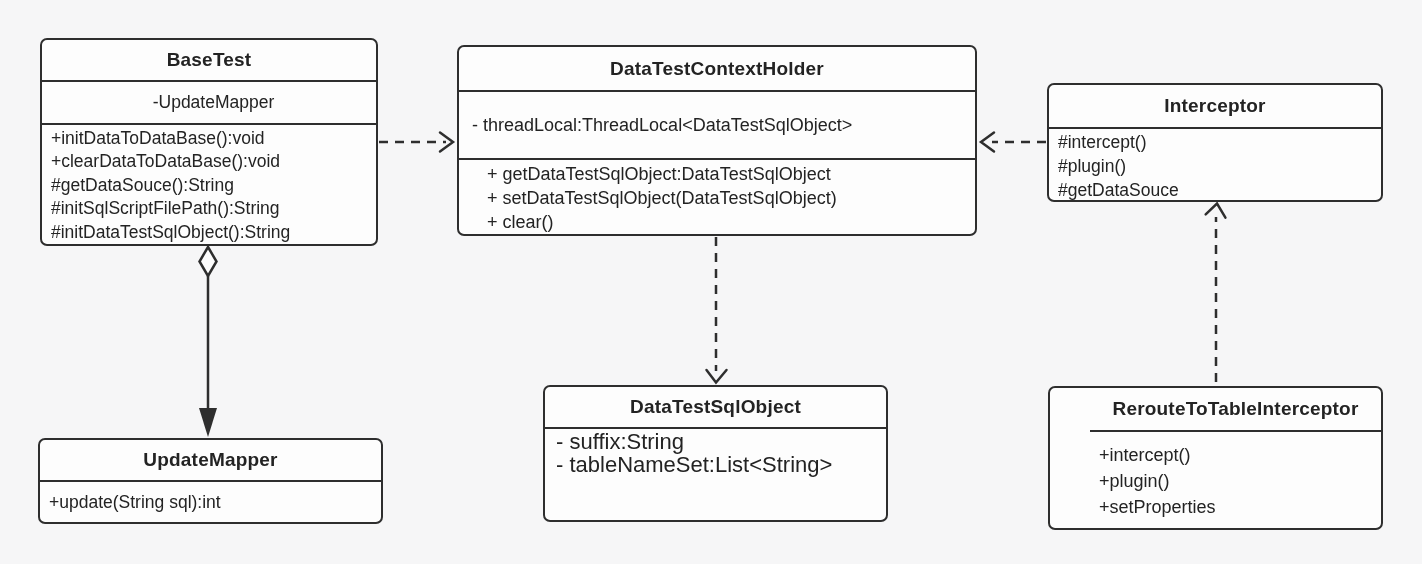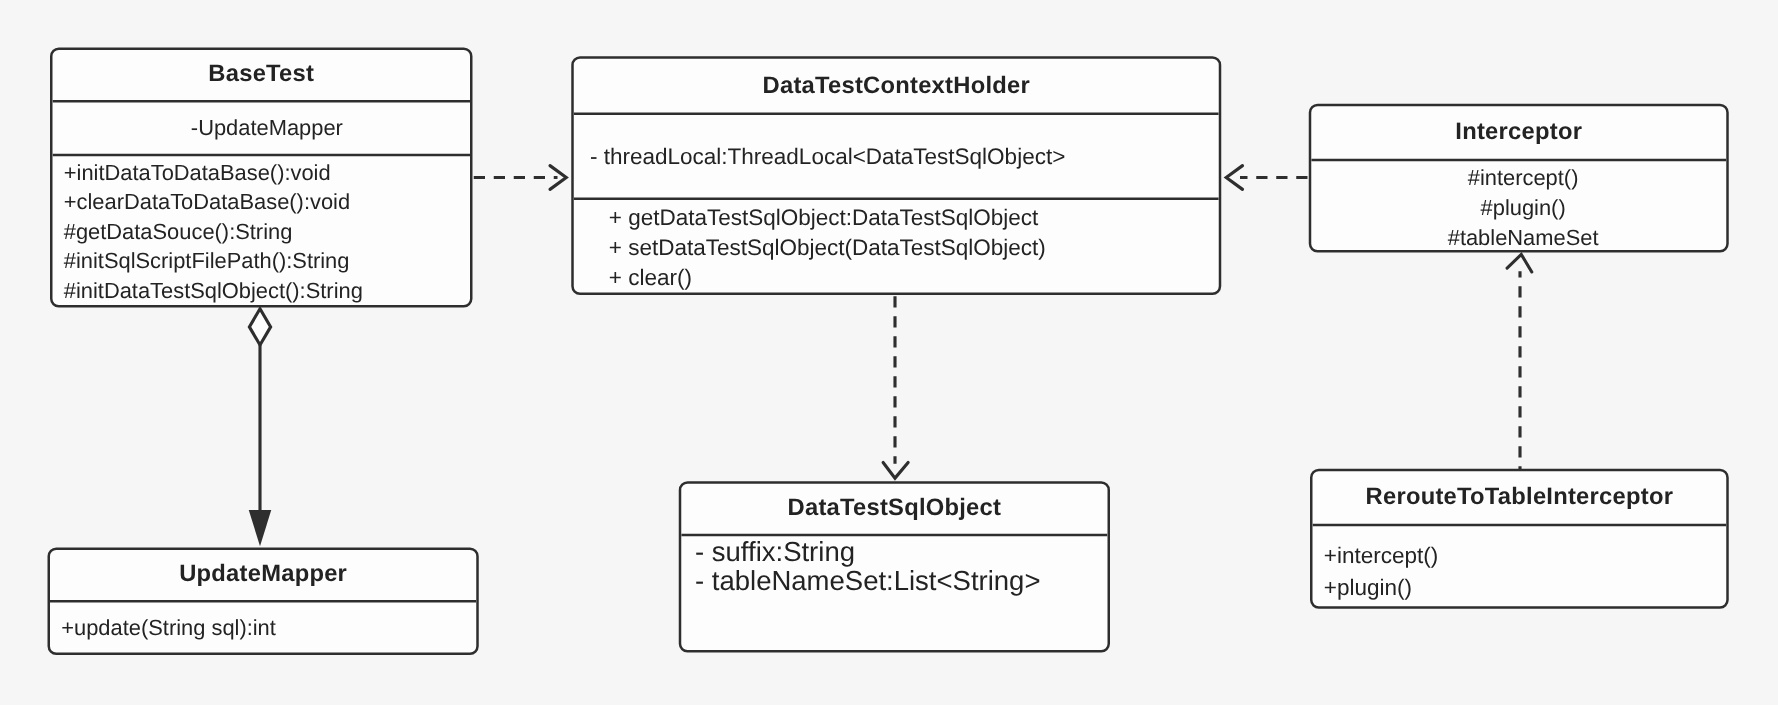--- a/index.html
+++ b/index.html
@@ -42,37 +42,37 @@
   
   .n-ctxholder { left: 457px; top: 45px; width: 520px; height: 191px; }
   .n-ctxholder .title { height: 43px; }
   .n-ctxholder .attrs { height: 73px; display: flex; align-items: center; padding-left: 13px; }
   .n-ctxholder .attrs .member, .n-ctxholder .methods .member { font-size: 18px; line-height: 24px; }
   .n-ctxholder .methods { flex: 1 1 auto; padding: 2px 6px 0 28px; }
 
   
   .n-interceptor { left: 1047px; top: 83px; width: 336px; height: 119px; }
   .n-interceptor .title { height: 42px; }
-  .n-interceptor .methods { flex: 1 1 auto; padding: 1px 2px 0 9px; text-align: center; }
+  .n-interceptor .methods { flex: 1 1 auto; padding: 1px 2px 0 9px; }
   .n-interceptor .member { line-height: 24px; }
 
   
   .n-updatemapper { left: 38px; top: 438px; width: 345px; height: 86px; }
   .n-updatemapper .title { height: 40px; }
   .n-updatemapper .methods { flex: 1 1 auto; padding: 9px 6px 0 9px; }
 
   
   .n-sqlobject { left: 543px; top: 385px; width: 345px; height: 137px; }
   .n-sqlobject .title { height: 40px; }
   .n-sqlobject .attrs { height: 48px; padding: 1px 6px 0 11px; }
   .n-sqlobject .methods { flex: 1 1 auto; padding: 1px 6px 0 11px; }
   .n-sqlobject .member { line-height: 23px; font-size: 22px; }
 
   
-  .n-reroute { left: 1048px; top: 375px; width: 335px; height: 112px; }
+  .n-reroute { left: 1048px; top: 386px; width: 335px; height: 144px; padding-left: 40px; }
   .n-reroute .title { height: 42px; }
   .n-reroute .methods { flex: 1 1 auto; padding: 10px 6px 0 9px; }
   .n-reroute .member { line-height: 26px; font-size: 18px; }
 
   svg.wires { position: absolute; left: 0; top: 0; width: 1422px; height: 564px; }
   svg.wires .stroke { stroke: #2e2e2e; stroke-width: 2.5; fill: none; }
   svg.wires .dashed { stroke-dasharray: 9 7; }
   svg.wires .openhead { stroke-linecap: round; }
 </style>
 </head>
@@ -133,21 +133,21 @@
       <div class="member">+ setDataTestSqlObject(DataTestSqlObject)</div>
       <div class="member">+ clear()</div>
     </div>
   </div>
 
   <div class="node n-interceptor">
     <div class="title">Interceptor</div>
     <div class="compartment methods">
       <div class="member">#intercept()</div>
       <div class="member">#plugin()</div>
-      <div class="member">#tableNameSet</div>
+      <div class="member">#getDataSouce</div>
     </div>
   </div>
 
   <div class="node n-updatemapper">
     <div class="title">UpdateMapper</div>
     <div class="compartment methods">
       <div class="member">+update(String sql):int</div>
     </div>
   </div>
 

